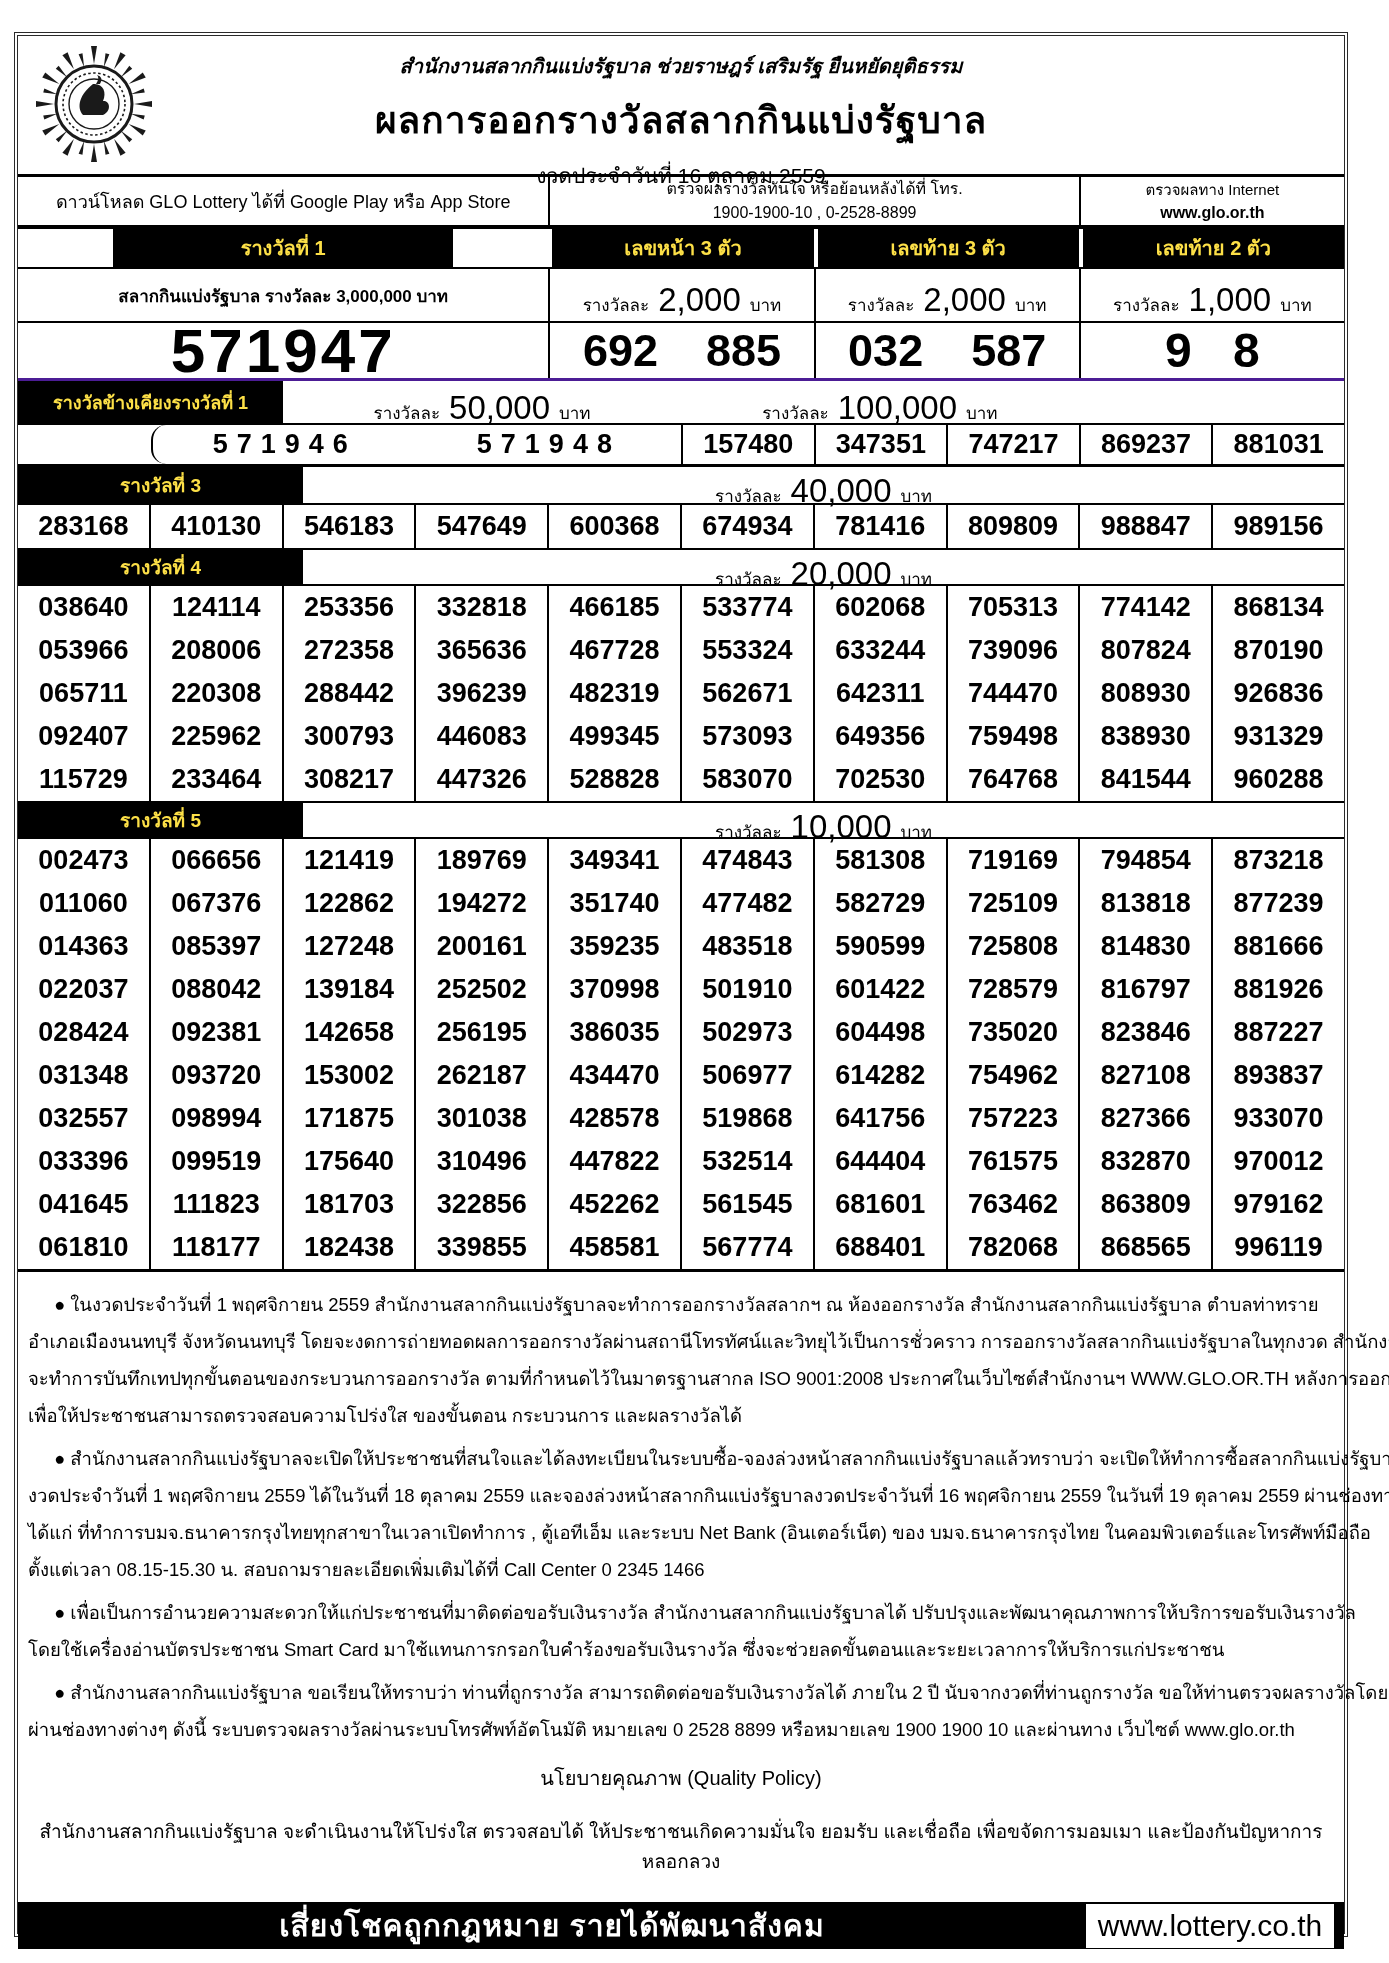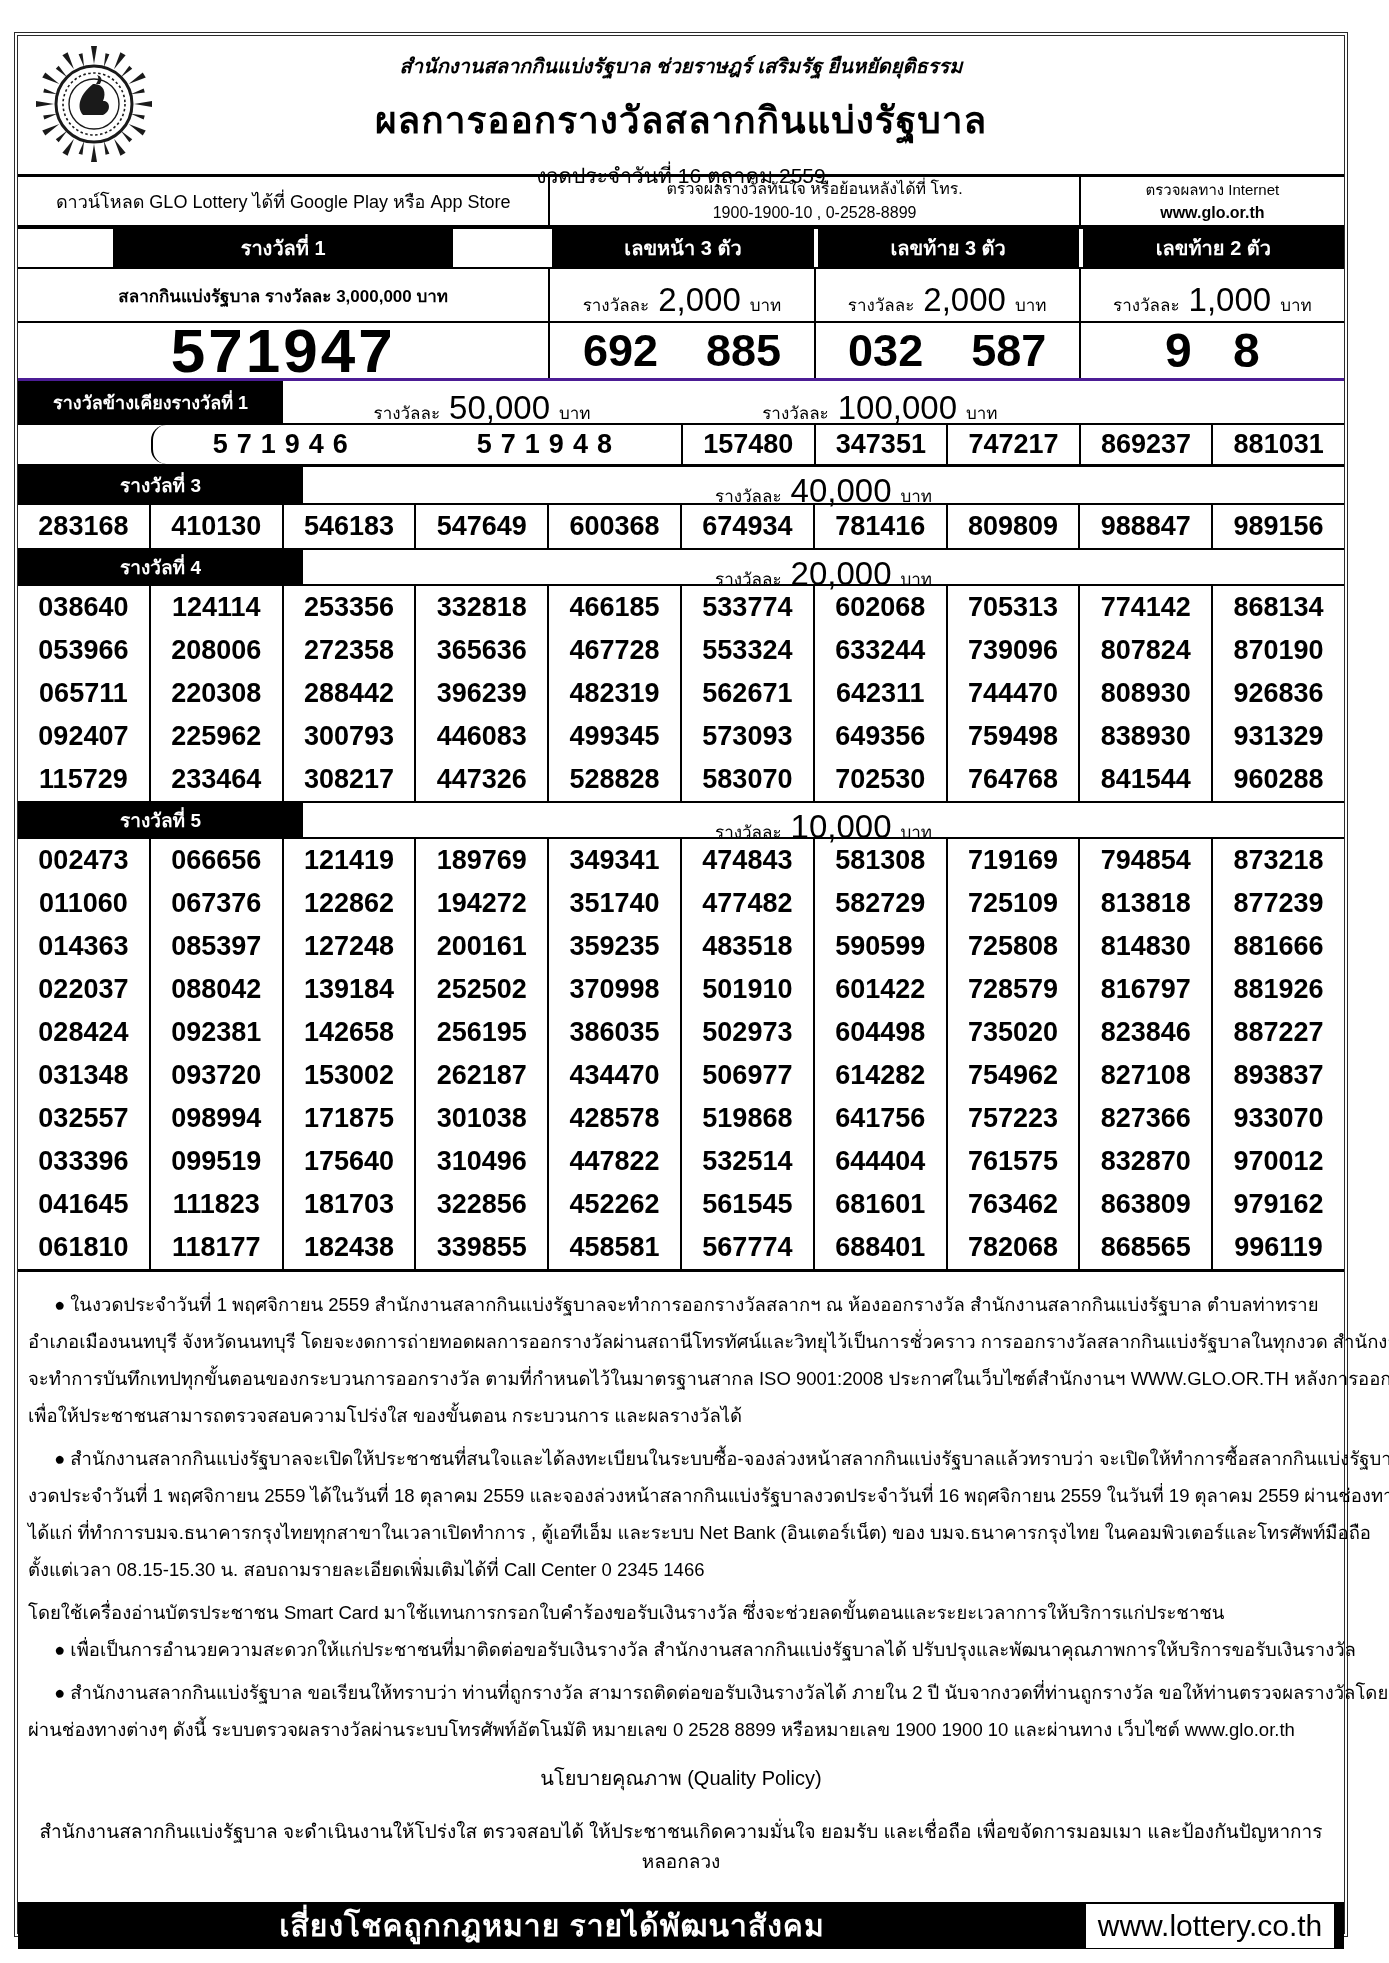--- a/index.html
+++ b/index.html
@@ -23,21 +23,21 @@
   
   .info { display:flex; height:58px; border-top:3px solid #000; }
   .info-cell { display:flex; flex-direction:column; justify-content:center; align-items:center; text-align:center; }
   .info-cell + .info-cell { border-left:2px solid #000; }
   .ic1 { width:40%; font-size:18px; }
   .ic2 { width:40%; font-size:16px; line-height:24px; }
   .ic3 { width:20%; font-size:15px; line-height:23px; }
   .ic3 .site { font-weight:bold; font-size:16px; }
   
   .results { border-top:4px solid #000; border-bottom:3px solid #000; }
-  .blacktxt { background:#000; color:#ffffff; font-weight:bold; display:flex; align-items:center; justify-content:center; }
+  .blacktxt { background:#000; color:#fde047; font-weight:bold; display:flex; align-items:center; justify-content:center; }
   .prize-head { display:flex; height:40px; border-bottom:2px solid #000; }
   .ph-left { width:40%; display:flex; justify-content:center; }
   .ph-left .blackbox { width:64%; height:100%; font-size:20px; }
   .ph-cell { width:20%; font-size:20px; border-left:4px solid #fff; }
   .amounts { display:flex; height:54px; border-bottom:2px solid #000; }
   .amt-left { width:40%; display:flex; align-items:center; justify-content:center; font-weight:bold; font-size:17px; }
   .amt-cell { width:20%; border-left:2px solid #000; display:flex; align-items:baseline; justify-content:center; gap:9px; padding-top:12px; }
   .amt-small { font-size:17px; }
   .amt-big   { font-size:33px; }
   .bignums { display:flex; height:58px; border-bottom:3px solid #4c1d95; }
@@ -443,22 +443,22 @@
       <div class="note-line">จะทำการบันทึกเทปทุกขั้นตอนของกระบวนการออกรางวัล ตามที่กำหนดไว้ในมาตรฐานสากล ISO 9001:2008  ประกาศในเว็บไซต์สำนักงานฯ WWW.GLO.OR.TH หลังการออกรางวัลเสร็จสิ้นลง</div>
       <div class="note-line">เพื่อให้ประชาชนสามารถตรวจสอบความโปร่งใส ของขั้นตอน กระบวนการ และผลรางวัลได้</div>
     </div>
     <div class="note">
       <div class="note-line note-first">●  สำนักงานสลากกินแบ่งรัฐบาลจะเปิดให้ประชาชนที่สนใจและได้ลงทะเบียนในระบบซื้อ-จองล่วงหน้าสลากกินแบ่งรัฐบาลแล้วทราบว่า  จะเปิดให้ทำการซื้อสลากกินแบ่งรัฐบาล</div>
       <div class="note-line">งวดประจำวันที่ 1 พฤศจิกายน 2559 ได้ในวันที่ 18 ตุลาคม 2559 และจองล่วงหน้าสลากกินแบ่งรัฐบาลงวดประจำวันที่ 16 พฤศจิกายน 2559 ในวันที่ 19 ตุลาคม 2559   ผ่านช่องทางต่างๆ</div>
       <div class="note-line">ได้แก่ ที่ทำการบมจ.ธนาคารกรุงไทยทุกสาขาในเวลาเปิดทำการ , ตู้เอทีเอ็ม และระบบ Net Bank (อินเตอร์เน็ต) ของ บมจ.ธนาคารกรุงไทย ในคอมพิวเตอร์และโทรศัพท์มือถือ</div>
       <div class="note-line">ตั้งแต่เวลา 08.15-15.30 น. สอบถามรายละเอียดเพิ่มเติมได้ที่ Call Center 0 2345 1466</div>
     </div>
     <div class="note">
+      <div class="note-line note-first">●  เพื่อเป็นการอำนวยความสะดวกให้แก่ประชาชนที่มาติดต่อขอรับเงินรางวัล สำนักงานสลากกินแบ่งรัฐบาลได้ ปรับปรุงและพัฒนาคุณภาพการให้บริการขอรับเงินรางวัล</div>
       <div class="note-line">โดยใช้เครื่องอ่านบัตรประชาชน Smart Card  มาใช้แทนการกรอกใบคำร้องขอรับเงินรางวัล ซึ่งจะช่วยลดขั้นตอนและระยะเวลาการให้บริการแก่ประชาชน</div>
-      <div class="note-line note-first">●  เพื่อเป็นการอำนวยความสะดวกให้แก่ประชาชนที่มาติดต่อขอรับเงินรางวัล สำนักงานสลากกินแบ่งรัฐบาลได้ ปรับปรุงและพัฒนาคุณภาพการให้บริการขอรับเงินรางวัล</div>
     </div>
     <div class="note">
       <div class="note-line note-first">●  สำนักงานสลากกินแบ่งรัฐบาล ขอเรียนให้ทราบว่า ท่านที่ถูกรางวัล สามารถติดต่อขอรับเงินรางวัลได้ ภายใน  2  ปี  นับจากงวดที่ท่านถูกรางวัล ขอให้ท่านตรวจผลรางวัลโดยละเอียด</div>
       <div class="note-line">ผ่านช่องทางต่างๆ ดังนี้ ระบบตรวจผลรางวัลผ่านระบบโทรศัพท์อัตโนมัติ หมายเลข 0 2528 8899 หรือหมายเลข 1900 1900 10 และผ่านทาง เว็บไซต์ www.glo.or.th</div>
     </div>
   </div>
 
   <div class="q-title">นโยบายคุณภาพ (Quality Policy)</div>
   <div class="q-text">สำนักงานสลากกินแบ่งรัฐบาล  จะดำเนินงานให้โปร่งใส ตรวจสอบได้ ให้ประชาชนเกิดความมั่นใจ ยอมรับ และเชื่อถือ เพื่อขจัดการมอมเมา และป้องกันปัญหาการหลอกลวง</div>
 

